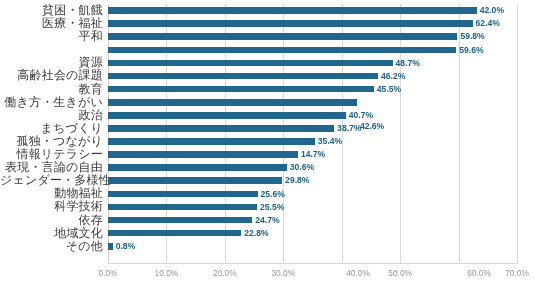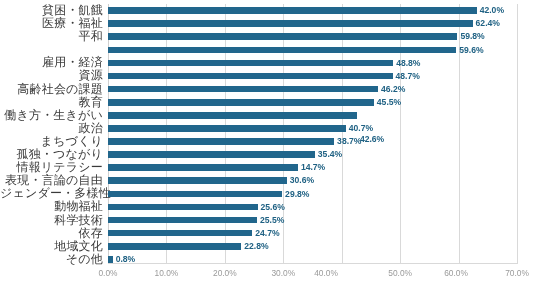--- a/index.html
+++ b/index.html
@@ -149,27 +149,20 @@
           <div class="val-label" style="color: rgb(31, 97, 131);">59.8%</div>
         </div>
       </div>
       <div class="row">
         <div class="bar-wrap">
           <div class="bar" style="width: 348.234px; background: rgb(33, 102, 140);"></div>
           <div class="val-label" style="color: rgb(31, 97, 131);">59.6%</div>
         </div>
       </div>
       <div class="row">
-        <div class="cat-label">雇用・経済</div>
-        <div class="bar-wrap">
-          <div class="bar" style="width: 285.131px; background: rgb(33, 102, 140);"></div>
-          <div class="val-label" style="color: rgb(31, 97, 131);">48.8%</div>
-        </div>
-      </div>
-      <div class="row">
         <div class="cat-label">資源</div>
         <div class="bar-wrap">
           <div class="bar" style="width: 284.547px; background: rgb(33, 102, 140);"></div>
           <div class="val-label" style="color: rgb(31, 97, 131);">48.7%</div>
         </div>
       </div>
       <div class="row">
         <div class="cat-label">高齢社会の課題</div>
         <div class="bar-wrap">
           <div class="bar" style="width: 269.94px; background: rgb(33, 102, 140);"></div>
@@ -267,19 +260,19 @@
           <div class="val-label" style="color: rgb(31, 97, 131);">0.8%</div>
         </div>
       </div>
     </div>
 
   <div id="xaxis">
       <div class="xtick" style="left: 0px; color: rgb(154, 154, 154);">0.0%</div>
       <div class="xtick" style="left: 58.4286px; color: rgb(154, 154, 154);">10.0%</div>
       <div class="xtick" style="left: 116.857px; color: rgb(154, 154, 154);">20.0%</div>
       <div class="xtick" style="left: 175.286px; color: rgb(154, 154, 154);">30.0%</div>
-      <div class="xtick" style="left: 218px; color: rgb(154, 154, 154);">40.0%</div>
+      <div class="xtick" style="left: 250px; color: rgb(154, 154, 154);">40.0%</div>
       <div class="xtick" style="left: 292.143px; color: rgb(154, 154, 154);">50.0%</div>
-      <div class="xtick" style="left: 348px; color: rgb(154, 154, 154);">60.0%</div>
+      <div class="xtick" style="left: 371px; color: rgb(154, 154, 154);">60.0%</div>
       <div class="xtick" style="left: 409px; color: rgb(154, 154, 154);">70.0%</div>
     </div>
 
 </div>
 
 </body></html>

